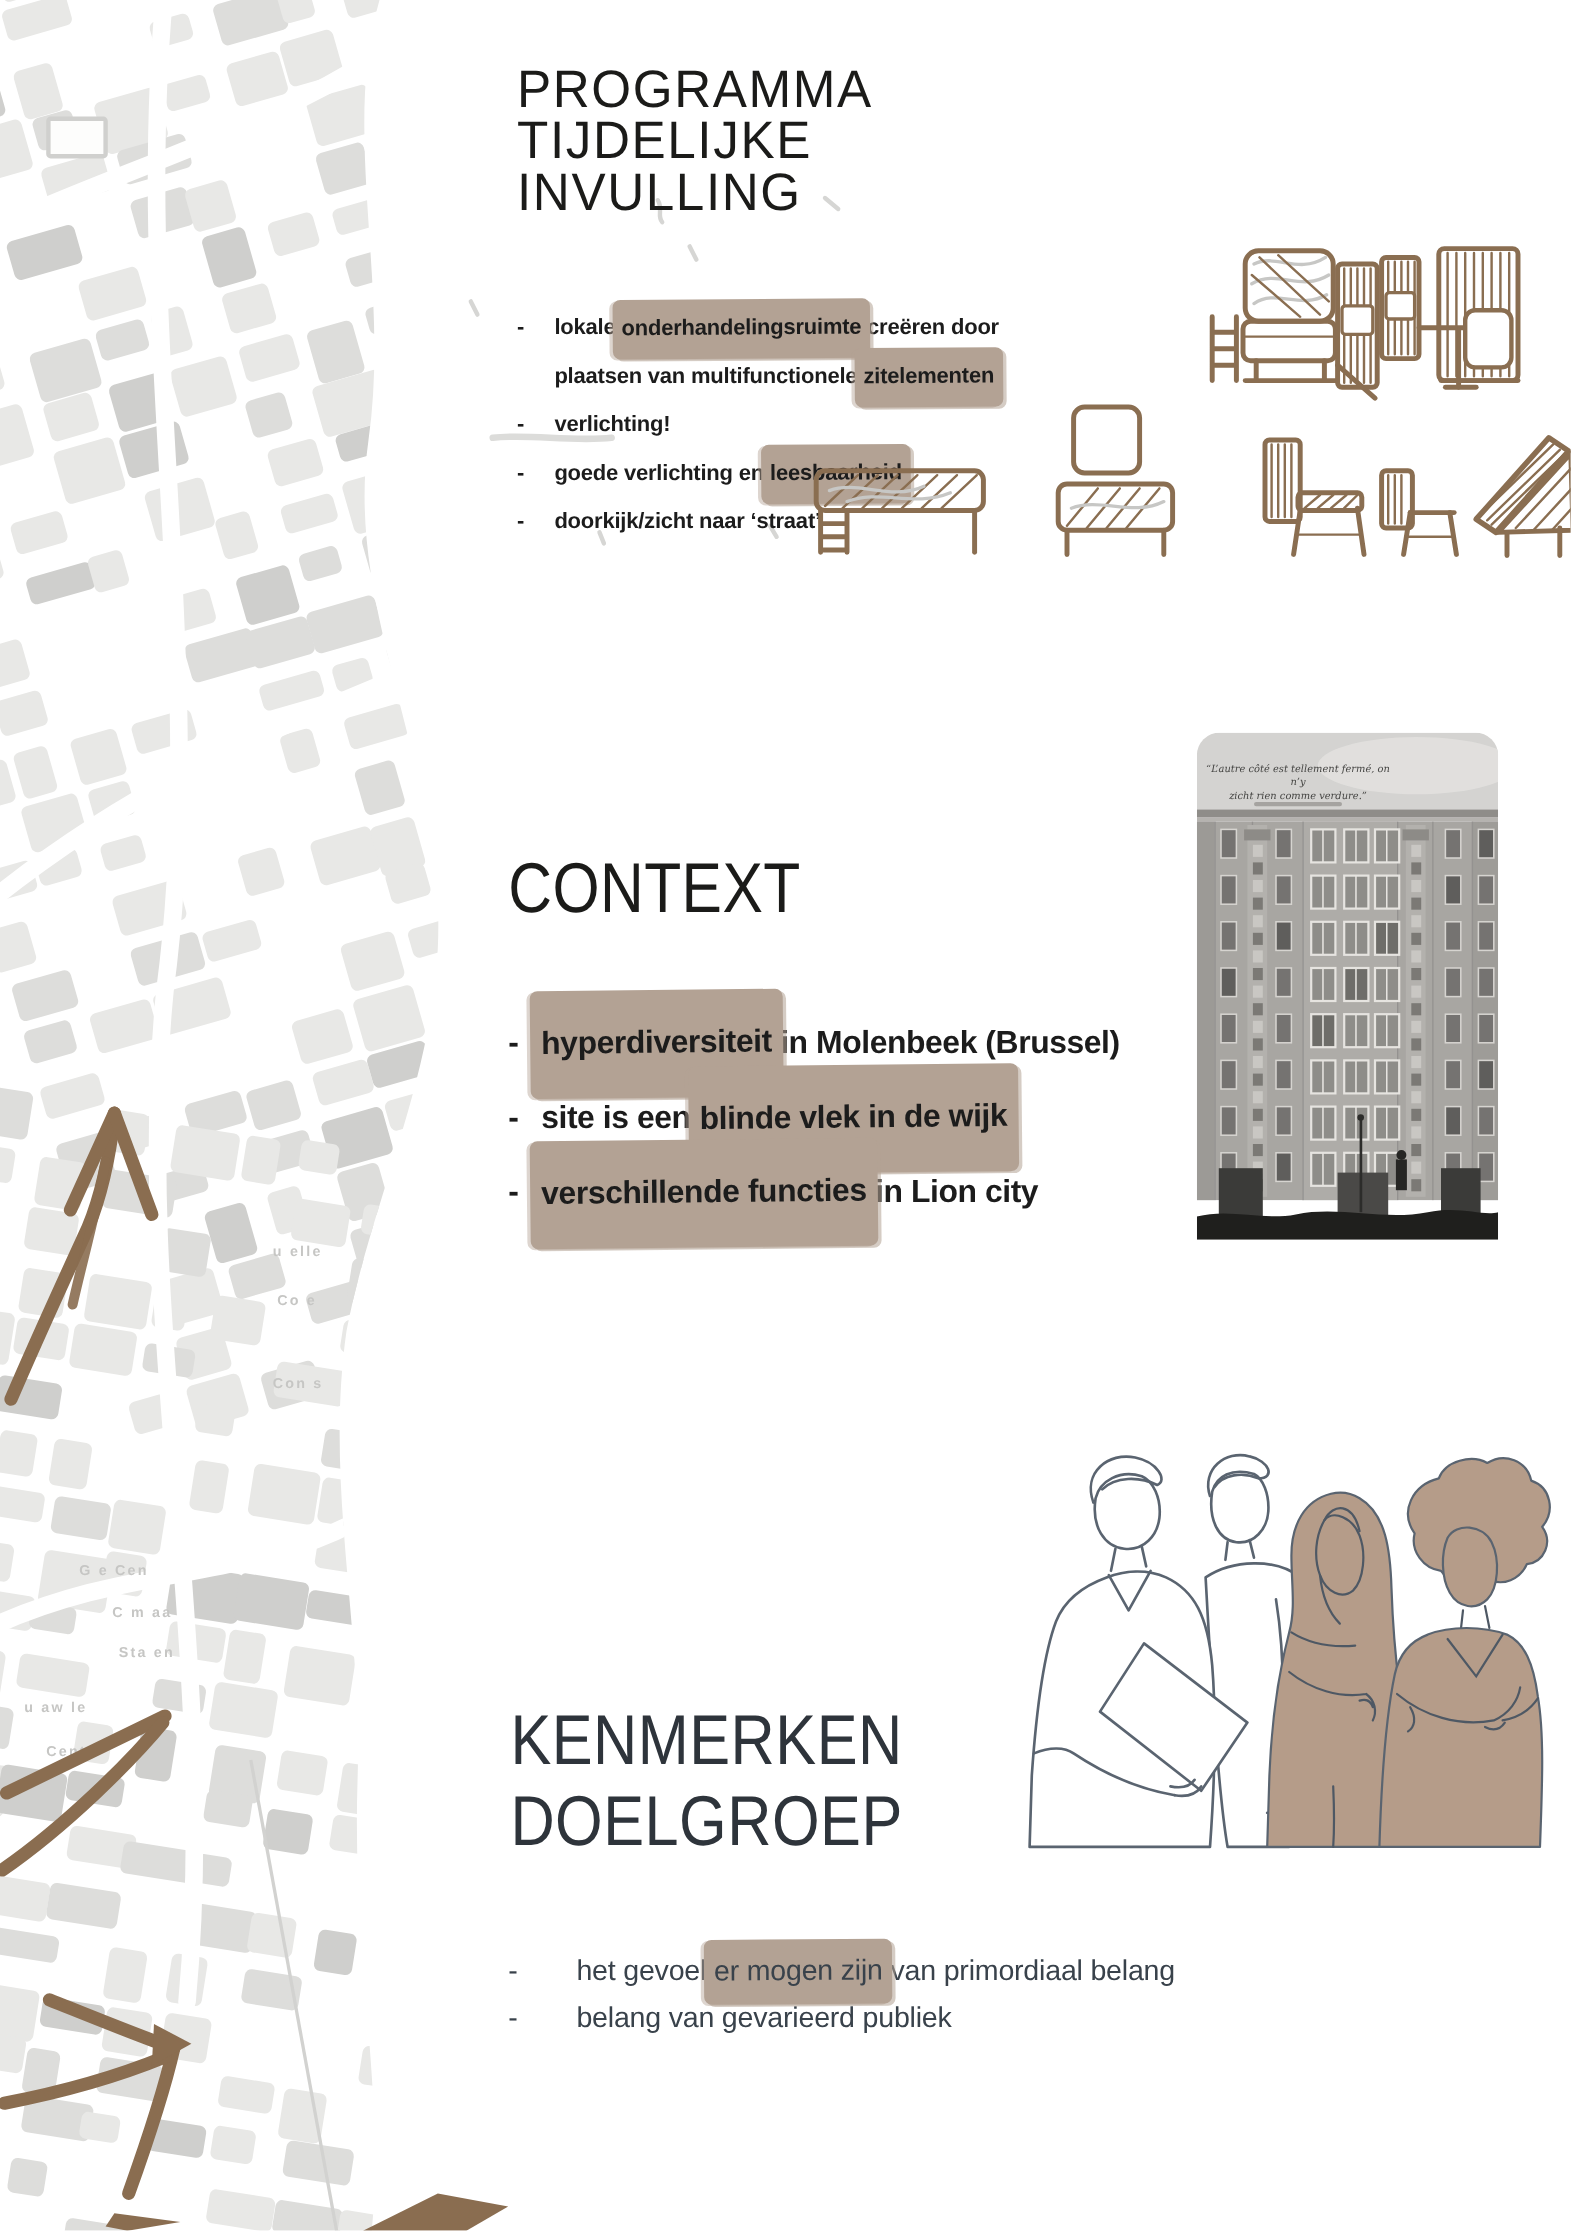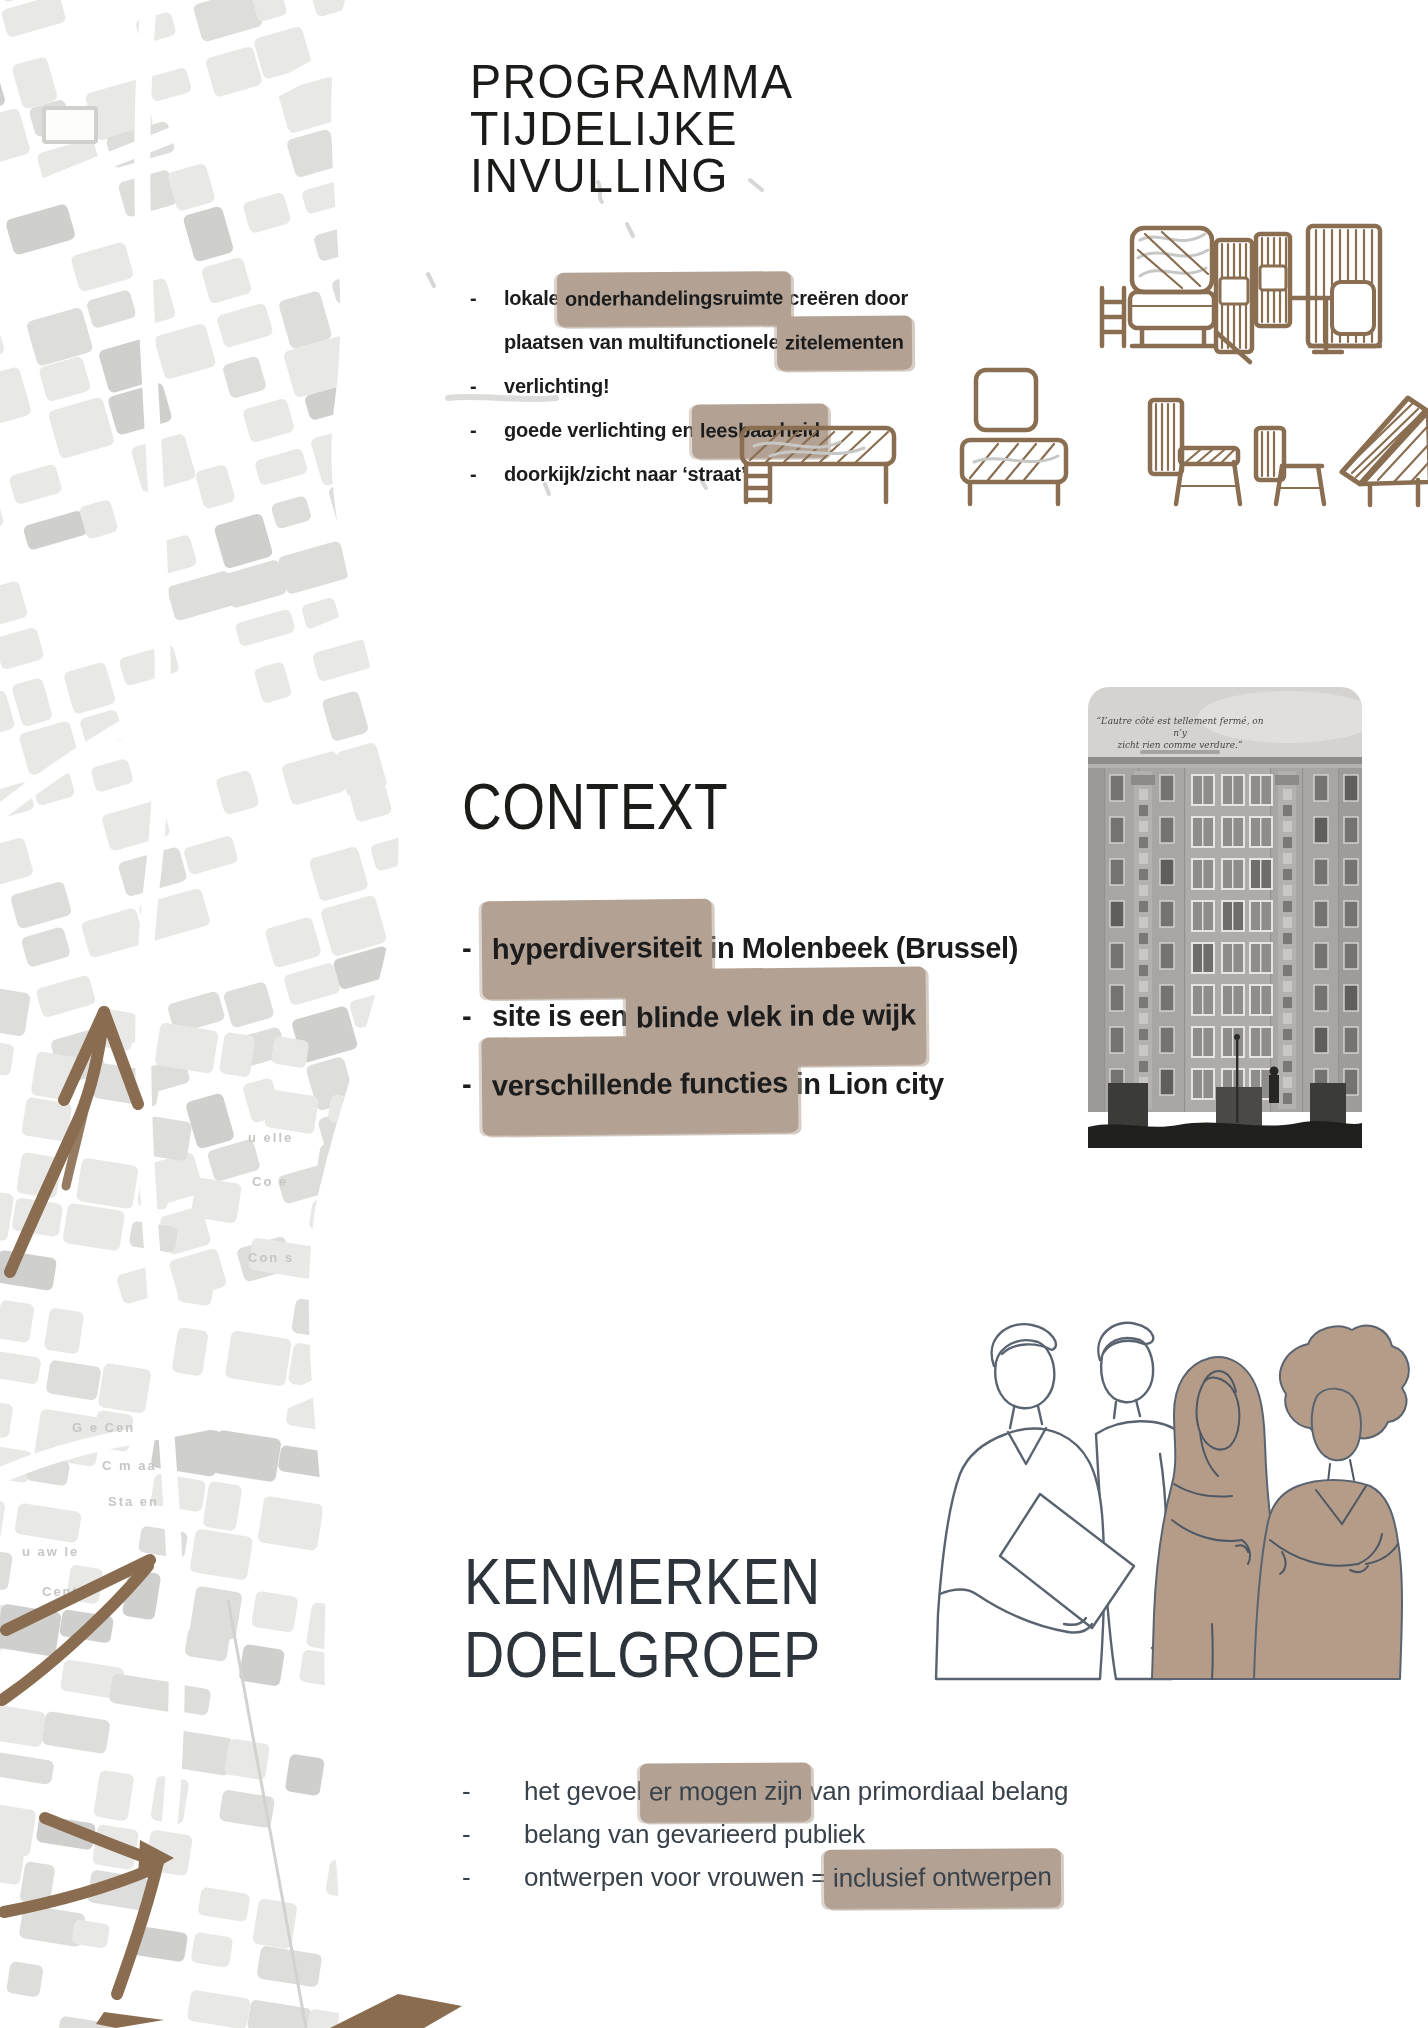--- a/index.html
+++ b/index.html
@@ -24,21 +24,21 @@
   #prog-bullets .dash{width:34px;}
   #prog-bullets .hl{padding:4px 8px 6px;margin:-4px -8px -6px;transform:rotate(-.4deg);}
   #ctx-bullets{left:462px;top:914px;font-size:29px;font-weight:700;line-height:68px;letter-spacing:-.4px;}
   #ctx-bullets .dash{width:30px;}
   #ctx-bullets .hl{padding:14px 10px 16px;margin:-14px -10px -16px;transform:rotate(-.6deg);}
   #ken-bullets{left:462px;top:1770px;font-size:26px;font-weight:500;line-height:43px;letter-spacing:-.2px;color:#39424b;}
   #ken-bullets .dash{width:62px;}
   #ken-bullets .hl{padding:7px 9px 9px;margin:-7px -9px -9px;transform:rotate(-.4deg);}
 
   
-  #photo{left:1088px;top:687px;width:274px;height:543px;overflow:hidden;border-radius:21px;}
+  #photo{left:1088px;top:666px;width:274px;height:543px;overflow:hidden;border-radius:21px;}
   #photo .photo-quote{position:absolute;left:4px;top:28px;width:176px;text-align:center;
       font-family:"DejaVu Serif",serif;font-style:italic;font-size:9px;line-height:12px;color:#45454;
       color:#454543;}
   #photo .attr-line{position:absolute;left:52px;top:63px;width:80px;height:4px;background:#7e7c78;opacity:.55;border-radius:2px;}
 
   
   .fs{stroke:#8a6e51;fill:none;stroke-width:4.5;stroke-linecap:round;stroke-linejoin:round;}
   .fh{stroke:#8a6e51;fill:none;stroke-width:2.2;stroke-linecap:round;}
   .fg{stroke:#c7c7c5;fill:none;stroke-width:3;stroke-linecap:round;}
   .fw{fill:#ffffff;stroke:#8a6e51;stroke-linejoin:round;}
@@ -875,16 +875,15 @@
     </g>
   </svg>
 
   <div id="ken-head" class="abs h-thin">
     <div>KENMERKEN</div>
     <div>DOELGROEP</div>
   </div>
   <div id="ken-bullets" class="abs blist">
       <div class="b-row"><span class="dash">-</span><span>het gevoel </span><span class="hl">er mogen zijn</span><span> van primordiaal belang</span></div>
       <div class="b-row"><span class="dash">-</span><span>belang van gevarieerd publiek</span></div>
-      <div class="b-row"><span class="dash">-</span><span>ontwerpen voor vrouwen = </span><span class="hl">inclusief ontwerpen</span></div>
     </div>
 
 </div>
 
 </body></html>

